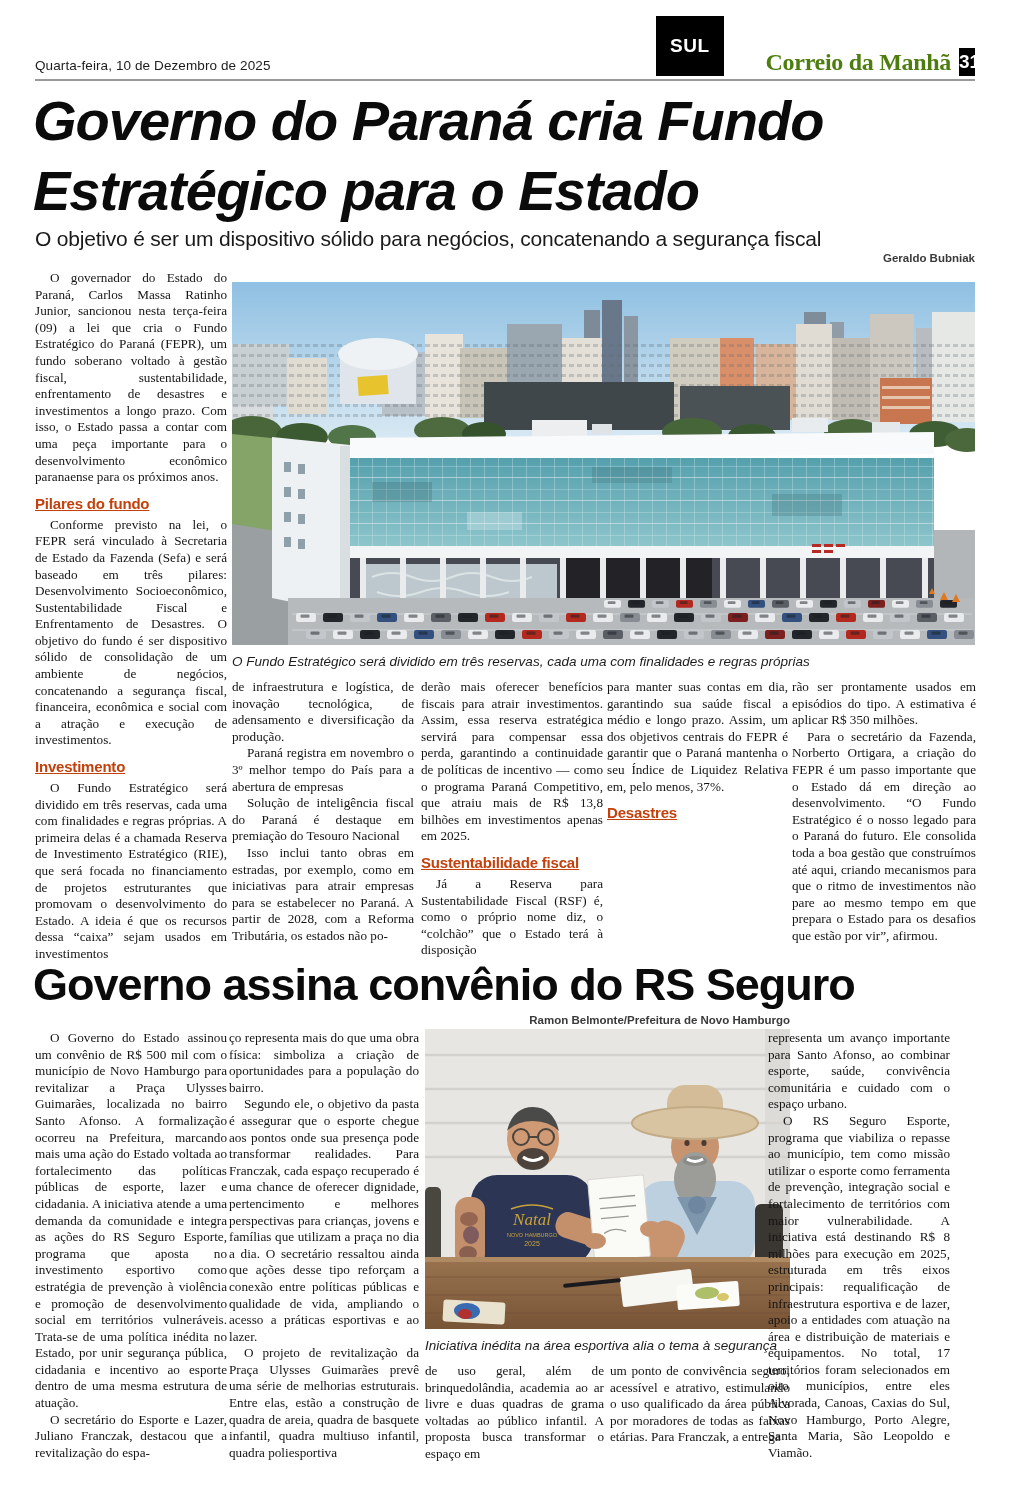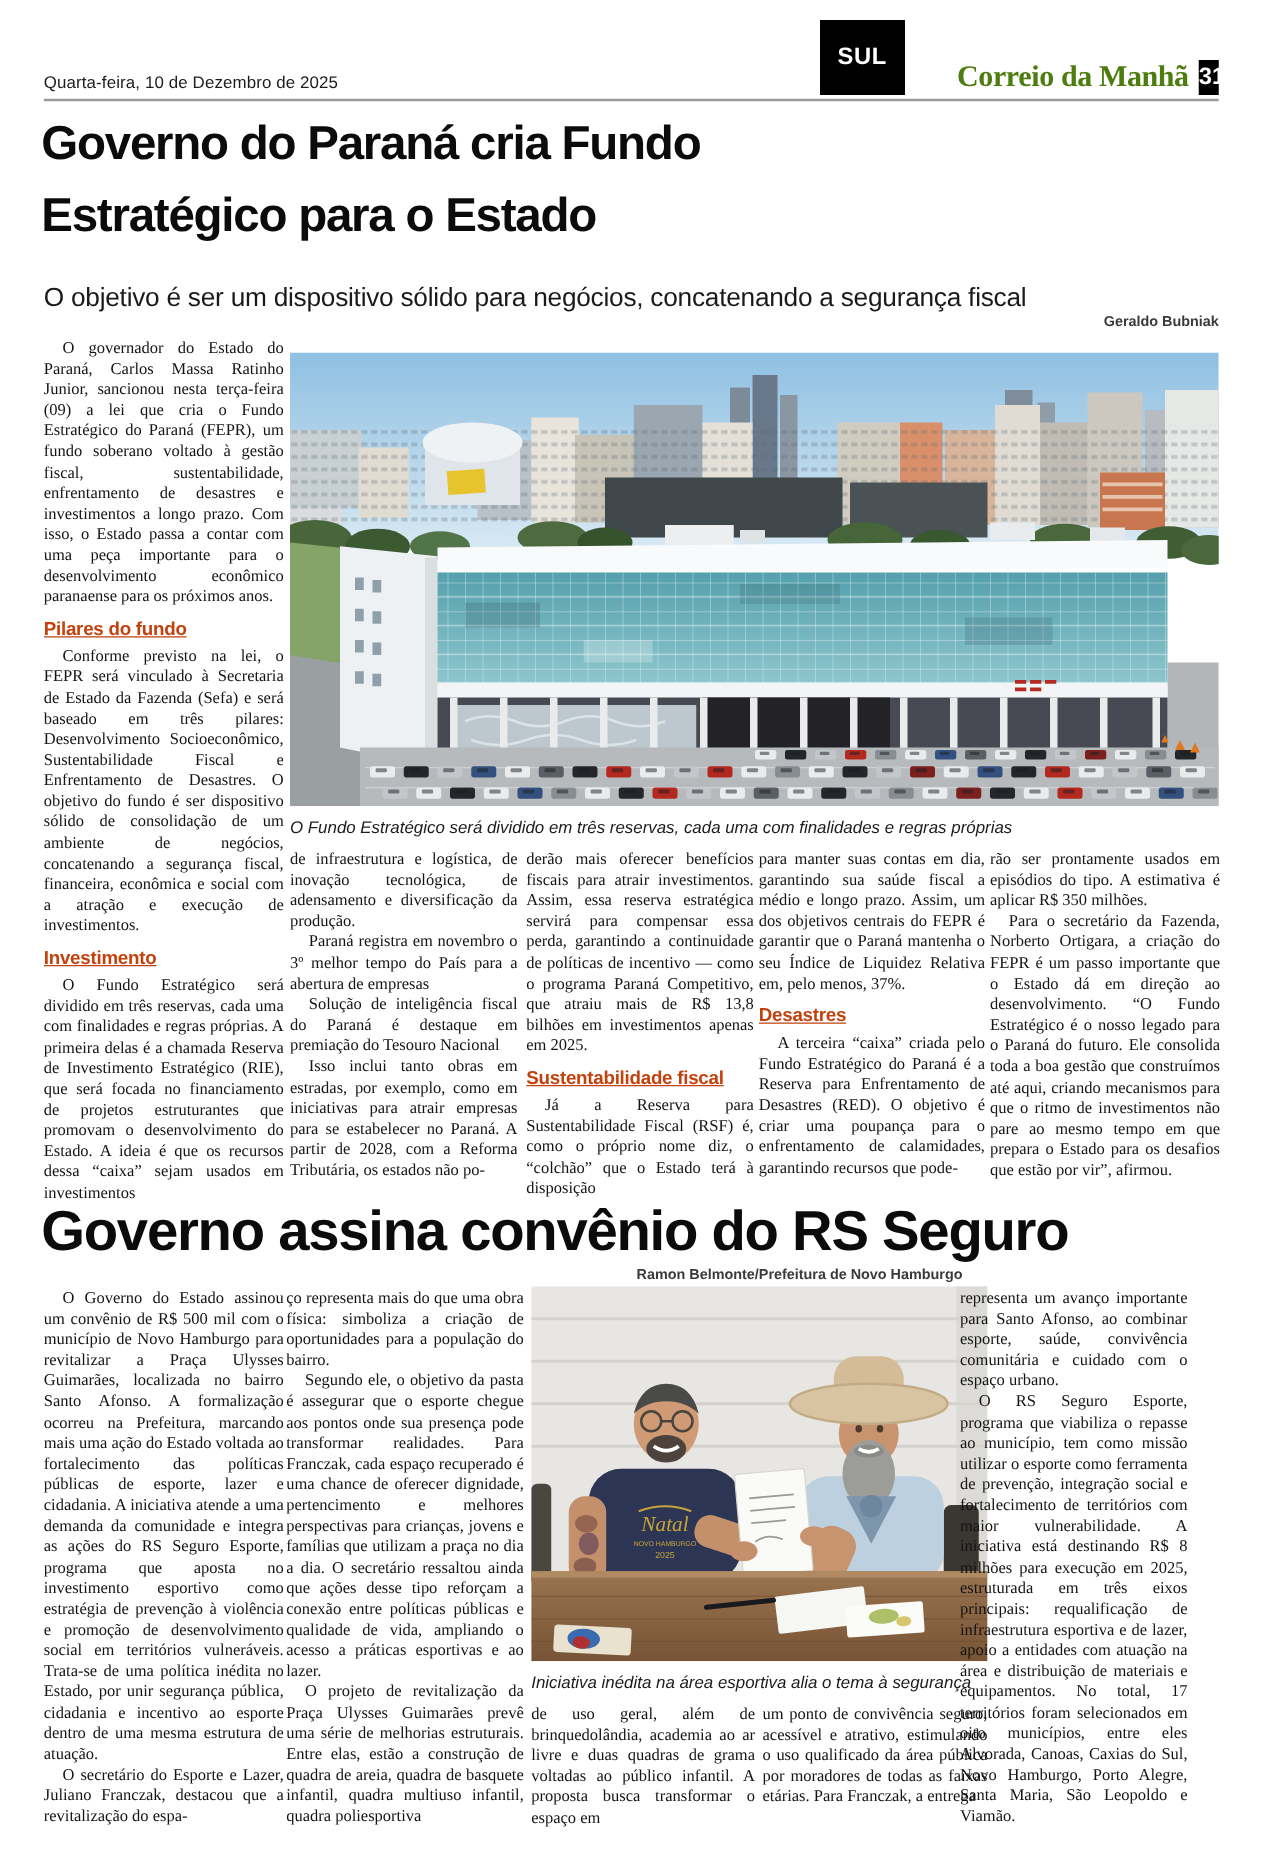--- a/index.html
+++ b/index.html
@@ -11,25 +11,25 @@
   .date{font:13.5px "Liberation Sans",sans-serif;color:#1c1c1c;margin-bottom:3px;letter-spacing:.1px;}
   .flexspacer{flex:1;}
   .badge{background:#000;color:#fff;font:700 19px/28px "Liberation Sans",sans-serif;
          height:28px;padding:16px 14px;text-align:center;letter-spacing:.5px;}
   .masthead{font:700 24px/28px "Liberation Serif",serif;color:#4d7c0f;margin:0 8px 0 42px;letter-spacing:-.3px;}
   .pagenum{background:#000;color:#fff;font:700 19px/28px "Liberation Sans",sans-serif;height:28px;width:16px;text-align:center;}
   #rule1{left:35px;right:35px;top:79px;height:2px;background:#9a9a9a;}
   
   .headline{font-family:"Liberation Sans",sans-serif;font-weight:700;color:#0b0b0b;
             white-space:pre-line;letter-spacing:-1px;}
-  #headline1{left:33px;top:86px;width:945px;font-size:38px;line-height:58px;}
+  #headline1{left:33px;top:86px;width:945px;font-size:56px;line-height:70px;font-style:italic;}
   #subhead{left:35px;top:226px;width:945px;font:400 21px/26px "Liberation Sans",sans-serif;color:#1a1a1a;letter-spacing:-.2px;}
   .credit{font:600 11.5px "Liberation Sans",sans-serif;color:#3a3a3a;}
   #credit1{top:252px;right:35px;}
-  #credit2{left:405px;top:1014px;width:365px;text-align:right;}
+  #credit2{left:425px;top:1014px;width:365px;text-align:right;}
   
   .col{font-size:13.2px;line-height:16.6px;text-align:justify;color:#141414;overflow:hidden;}
   .col p{margin:0;text-indent:15px;}
   .col p.cont{text-indent:0;}
   .col h3{font:700 15px/19px "Liberation Sans",sans-serif;margin:8px 0 4px;letter-spacing:-.2px;color:#c2410c;text-decoration:underline;}
   #a1col1{left:35px;top:270px;width:192px;height:692px;}
   #a1col2{left:232px;top:679px;width:182px;height:281px;}
   #a1col3{left:421px;top:679px;width:182px;height:281px;}
   #a1col4{left:607px;top:679px;width:181px;height:281px;}
   #a1col5{left:792px;top:679px;width:184px;height:281px;}
@@ -297,21 +297,20 @@
   <p>Isso inclui tanto obras em estradas, por exemplo, como em iniciativas para atrair empresas para se estabelecer no Paraná. A partir de 2028, com a Reforma Tributária, os estados não po-</p>
 </div>
 <div class="abs col" id="a1col3">
   <p class="cont">derão mais oferecer benefícios fiscais para atrair investimentos. Assim, essa reserva estratégica servirá para compensar essa perda, garantindo a continuidade de políticas de incentivo — como o programa Paraná Competitivo, que atraiu mais de R$ 13,8 bilhões em investimentos apenas em 2025.</p>
   <h3>Sustentabilidade fiscal</h3>
   <p>Já a Reserva para Sustentabilidade Fiscal (RSF) é, como o próprio nome diz, o “colchão” que o Estado terá à disposição</p>
 </div>
 <div class="abs col" id="a1col4">
   <p class="cont">para manter suas contas em dia, garantindo sua saúde fiscal a médio e longo prazo. Assim, um dos objetivos centrais do FEPR é garantir que o Paraná mantenha o seu Índice de Liquidez Relativa em, pelo menos, 37%.</p>
   <h3>Desastres</h3>
-  <p>A terceira “caixa” criada pelo Fundo Estratégico do Paraná é a Reserva para Enfrentamento de Desastres (RED). O objetivo é criar uma poupança para o enfrentamento de calamidades, garantindo recursos que pode-</p>
 </div>
 <div class="abs col" id="a1col5">
   <p class="cont">rão ser prontamente usados em episódios do tipo. A estimativa é aplicar R$ 350 milhões.</p>
   <p>Para o secretário da Fazenda, Norberto Ortigara, a criação do FEPR é um passo importante que o Estado dá em direção ao desenvolvimento. “O Fundo Estratégico é o nosso legado para o Paraná do futuro. Ele consolida toda a boa gestão que construímos até aqui, criando mecanismos para que o ritmo de investimentos não pare ao mesmo tempo em que prepara o Estado para os desafios que estão por vir”, afirmou.</p>
 </div>
 
 <div class="abs headline" id="headline2">Governo assina convênio do RS Seguro</div>
 <div class="abs credit" id="credit2">Ramon Belmonte/Prefeitura de Novo Hamburgo</div>
 
 <div class="abs col" id="a2col1">

